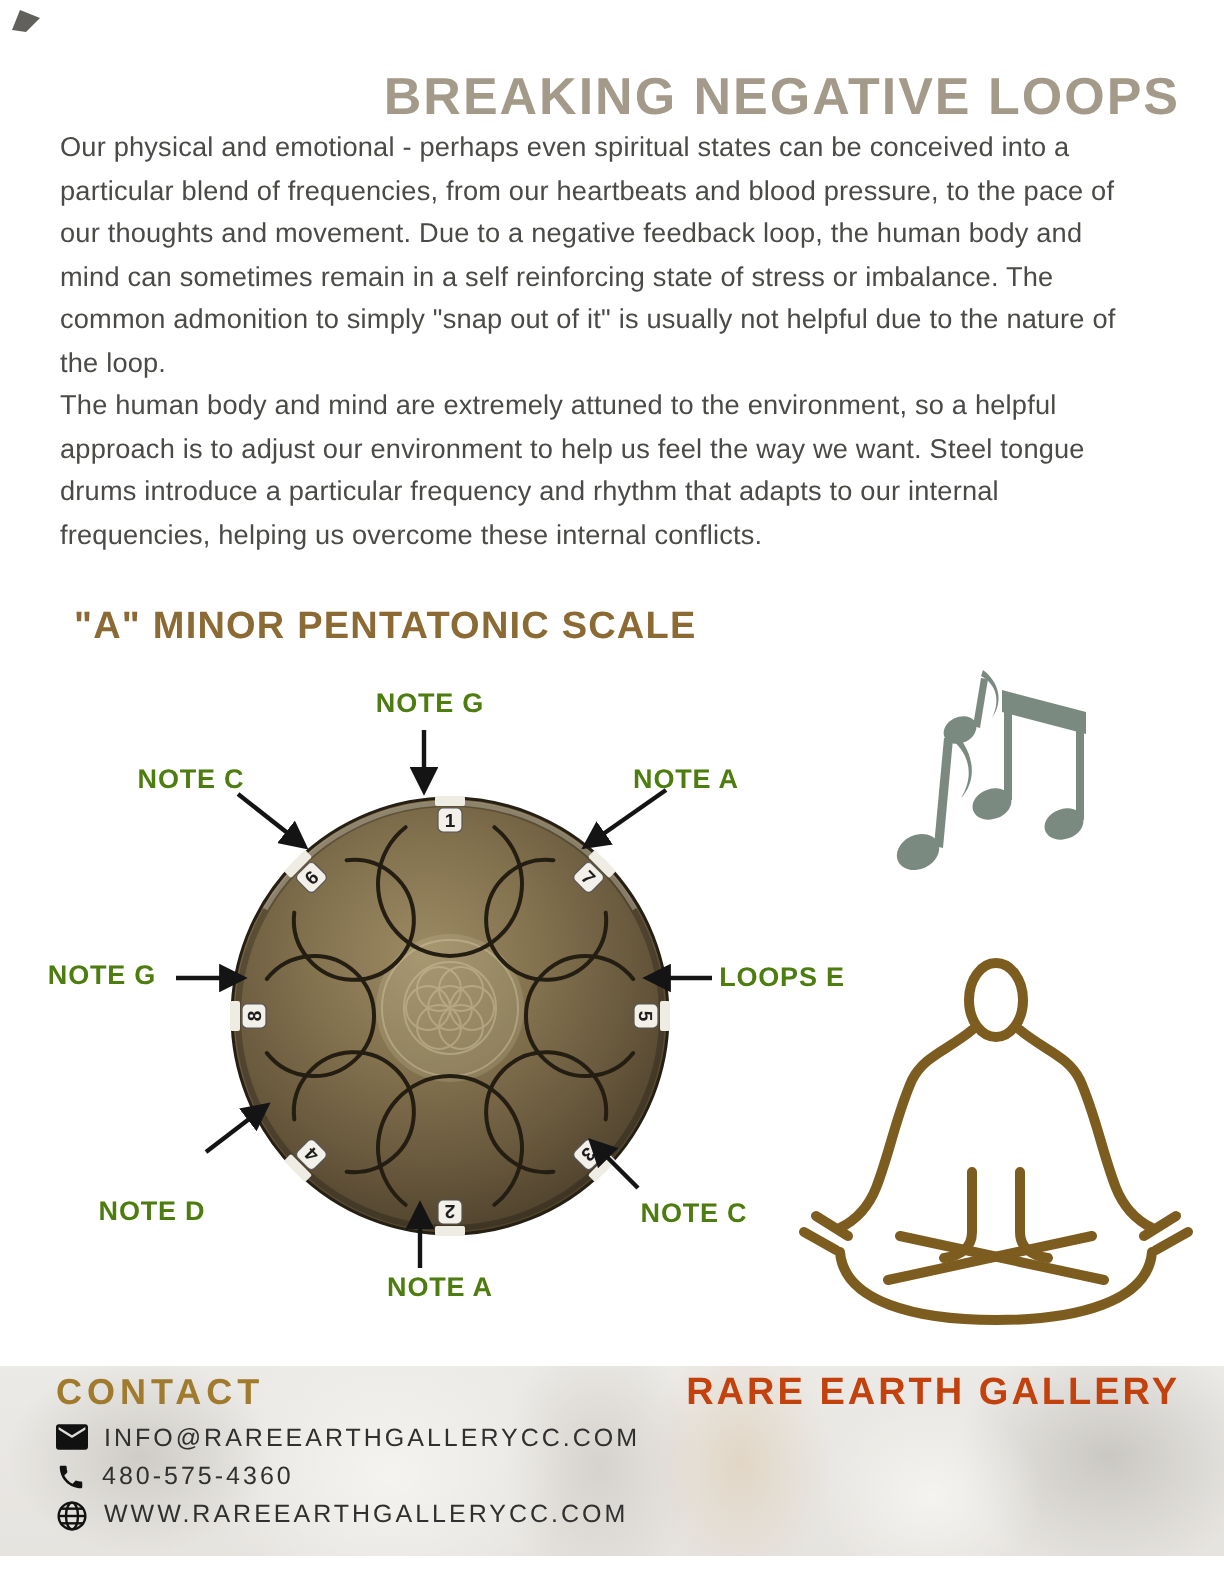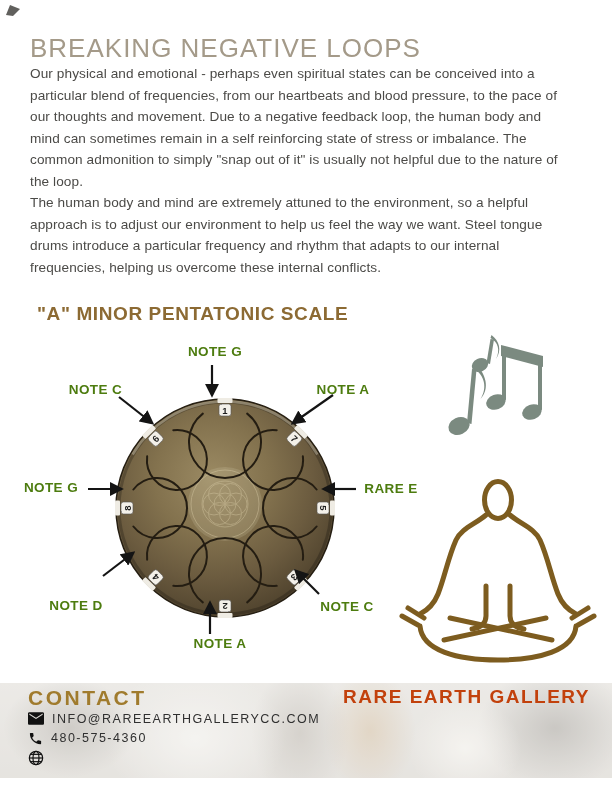--- a/index.html
+++ b/index.html
@@ -5,21 +5,21 @@
   html,body{margin:0;padding:0;background:#888;}
   #page{
     position:relative;width:612px;height:792px;margin:0 auto;
     background:#ffffff;overflow:hidden;
     font-family:"Liberation Sans", sans-serif;
   }
   .abs{position:absolute;}
   #corner-mark{left:4px;top:3px;}
   #page-title{
     left:30px;top:33px;width:560px;
-    font-size:26px;font-weight:normal;letter-spacing:1px;color:#a49a89;
+    font-size:26px;font-weight:bold;letter-spacing:1px;color:#a49a89;text-align:right;
   }
   .body-text{
     left:30px;width:575px;
     font-size:13.6px;line-height:21.5px;color:#4b4a47;
     white-space:pre;letter-spacing:0.1px;
   }
   #intro-para-1{top:63px;}
   #intro-para-2{top:192px;}
   #scale-heading{
     left:37px;top:303px;width:420px;
@@ -37,21 +37,21 @@
       radial-gradient(95px 70px at 70px 45px, rgba(118,112,102,0.45), transparent 70%),
       radial-gradient(120px 95px at 195px 55px, rgba(238,236,231,0.95), transparent 75%),
       radial-gradient(70px 95px at 300px 50px, rgba(136,126,112,0.40), transparent 70%),
       radial-gradient(65px 90px at 370px 48px, rgba(190,150,96,0.45), transparent 70%),
       radial-gradient(75px 65px at 465px 65px, rgba(240,237,231,0.9), transparent 75%),
       radial-gradient(110px 85px at 555px 45px, rgba(100,95,87,0.45), transparent 70%),
       linear-gradient(#dedbd5,#d4d0c9);
   }
   #footer-veil{left:0;top:683px;width:612px;height:95px;background:rgba(255,255,255,0.42);}
   #contact-heading{
-    left:28px;top:686px;font-size:21px;font-weight:bold;letter-spacing:2.5px;color:#a07b2d;
+    left:28px;top:686px;font-size:18px;font-weight:bold;letter-spacing:2.5px;color:#a07b2d;
   }
   .contact-row{
     left:28px;height:18px;display:flex;align-items:flex-start;gap:8px;
     font-size:12.5px;letter-spacing:1.5px;color:#303030;
   }
   #contact-email-row{top:712px;}
   #contact-phone-row{top:731px;}
   #contact-website-row{top:750px;}
   #gallery-name{
     left:300px;top:686px;width:290px;text-align:right;
@@ -184,21 +184,21 @@
         <rect x="-6" y="-104" width="12" height="12" rx="2.5" fill="#f3f0e9" stroke="#555" stroke-width="0.6"></rect>
         <text x="0" y="-94.5" font-size="9.5" font-weight="bold" fill="#1d1d1d" text-anchor="middle" stroke="none">3</text>
       </g>
     </g>
   </svg>
 
   <div class="abs note-label" style="left:165px;top:344px;width:100px;">NOTE G</div>
   <div class="abs note-label" style="left:58px;top:382px;width:75px;">NOTE C</div>
   <div class="abs note-label" style="left:303px;top:382px;width:80px;">NOTE A</div>
   <div class="abs note-label" style="left:16px;top:480px;width:70px;">NOTE G</div>
-  <div class="abs note-label" style="left:355px;top:481px;width:72px;">RARE E</div>
+  <div class="abs note-label" style="left:355px;top:481px;width:72px;">LOOPS E</div>
   <div class="abs note-label" style="left:40px;top:570px;width:72px;margin-top:28px;">NOTE D</div>
   <div class="abs note-label" style="left:175px;top:636px;width:90px;">NOTE A</div>
   <div class="abs note-label" style="left:308px;top:599px;width:78px;">NOTE C</div>
 
   <svg class="arrow-svg" style="left:203px;top:363px;" width="18" height="40">
     <line class="arrow-line" x1="9" y1="2" x2="9" y2="32" marker-end="url(#ah)"></line>
   </svg>
   <svg class="arrow-svg" style="left:116px;top:394px;" width="44" height="38">
     <line class="arrow-line" x1="3" y1="3" x2="36" y2="29" marker-end="url(#ah)"></line>
   </svg>
@@ -281,18 +281,19 @@
   <div id="contact-website-row" class="abs contact-row">
     <svg class="footer-icon" width="16" height="16" viewBox="0 0 24 24">
       <g fill="none" stroke="#111" stroke-width="1.8">
         <circle cx="12" cy="12" r="10"></circle>
         <ellipse cx="12" cy="12" rx="4.5" ry="10"></ellipse>
         <line x1="2" y1="12" x2="22" y2="12"></line>
         <line x1="3.3" y1="6.5" x2="20.7" y2="6.5"></line>
         <line x1="3.3" y1="17.5" x2="20.7" y2="17.5"></line>
       </g>
     </svg>
+    <span>WWW.RAREEARTHGALLERYCC.COM</span>
   </div>
 
   <div id="gallery-name" class="abs">RARE EARTH GALLERY</div>
 
 
 </div>
 
 </body></html>

